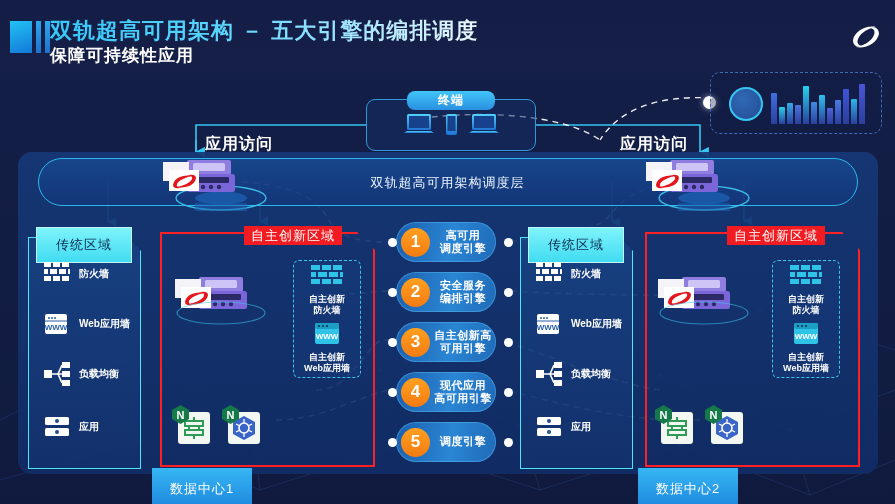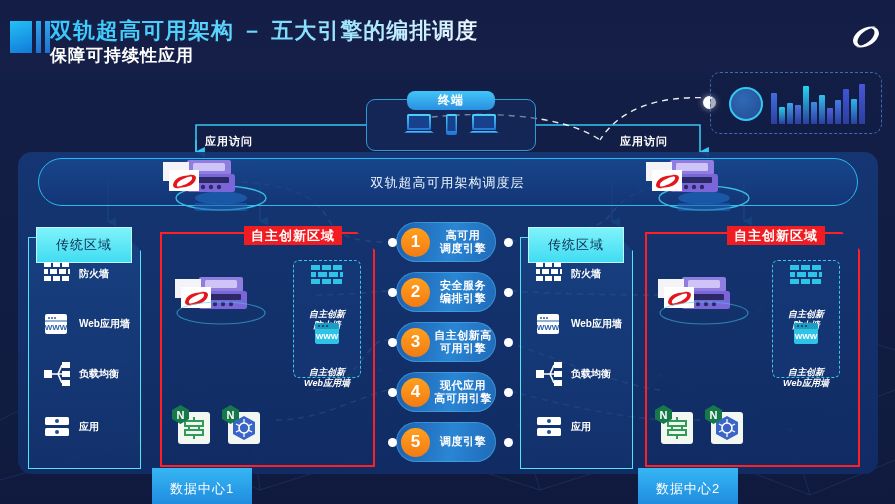--- a/index.html
+++ b/index.html
@@ -52,46 +52,46 @@
 
   
   .term-box { position:absolute; left:366px; top:99px; width:170px; height:52px;
               border:1px solid #2f9ad6; border-radius:9px; background:rgba(20,45,100,.55);
               display:flex; align-items:center; justify-content:center; gap:9px; }
   .term-tag { position:absolute; left:407px; top:91px; width:88px; height:19px; border-radius:8px;
               background:linear-gradient(180deg,#41c6f8,#2a8fe0); color:#fff; font-size:12px;
               font-weight:bold; display:flex; align-items:center; justify-content:center; letter-spacing:1px; }
 
   
-  .acc-lab { position:absolute; font-size:11px; font-weight:bold; color:#ffffff; letter-spacing:1px;font-family:Liberation Serif, serif; }
+  .acc-lab { position:absolute; font-size:16px; font-weight:bold; color:#ffffff; letter-spacing:1px;font-family:Liberation Serif, serif; }
   .conn { position:absolute; left:0; top:0; width:895px; height:504px; pointer-events:none; }
 
   
   .zone-trad { position:absolute; width:113px; height:232px; border:1.5px solid #4ee6f5;
                background:linear-gradient(180deg,rgba(30,86,160,.35),rgba(22,62,130,.25));
                clip-path:polygon(0 0, calc(100% - 14px) 0, 100% 14px, 100% 100%, 0 100%); }
   .zone-tag-trad { position:absolute; height:25px; border:1px solid #bff4fb;
                    background:linear-gradient(180deg,#7ef3fb,#41dcf2); color:#0a2a4d; font-size:13px;
                    font-weight:normal; display:flex; align-items:center; justify-content:center;
                    letter-spacing:1px; padding:17px 8px; }
   .zone-inno { position:absolute; width:215px; height:235px; border:2px solid #ff1f24;
                clip-path:polygon(0 0, calc(100% - 18px) 0, 100% 18px, 100% 100%, 0 100%); }
   .zone-tag-inno { position:absolute; height:19px; background:#f01c22; color:#fff; font-size:13px;
-                   font-weight:bold; display:flex; align-items:center; justify-content:center;
+                   font-weight:normal; display:flex; align-items:center; justify-content:center;
                    letter-spacing:1px; padding:0 7px; }
 
   
   .tz-item { position:absolute; display:flex; align-items:center; gap:9px; }
   .tz-ico { width:26px; height:24px; flex:none; }
   .tz-lab { font-size:10px; font-weight:bold; color:#ffffff; white-space:nowrap; }
 
   
   .sub-box { position:absolute; border:1px dashed #39c8e8; border-radius:6px;
              background:rgba(25,70,140,.28); }
-  .sub-lab { font-size:9px; font-weight:bold; color:#ffffff; line-height:1.25; margin-top:17px;font-style:italic; }
+  .sub-lab { font-size:9px; font-weight:bold; color:#ffffff; line-height:1.25; margin-top:2px; }
 
   
   .dev { position:absolute; width:76px; height:38px; }
   .podium { position:absolute; width:92px; height:26px; }
 
   
   .logo-tile { position:absolute; width:32px; height:32px; border-radius:3px; background:#f2f7f2; }
   .nbadge { position:absolute; width:17px; height:19px; }
 
   

